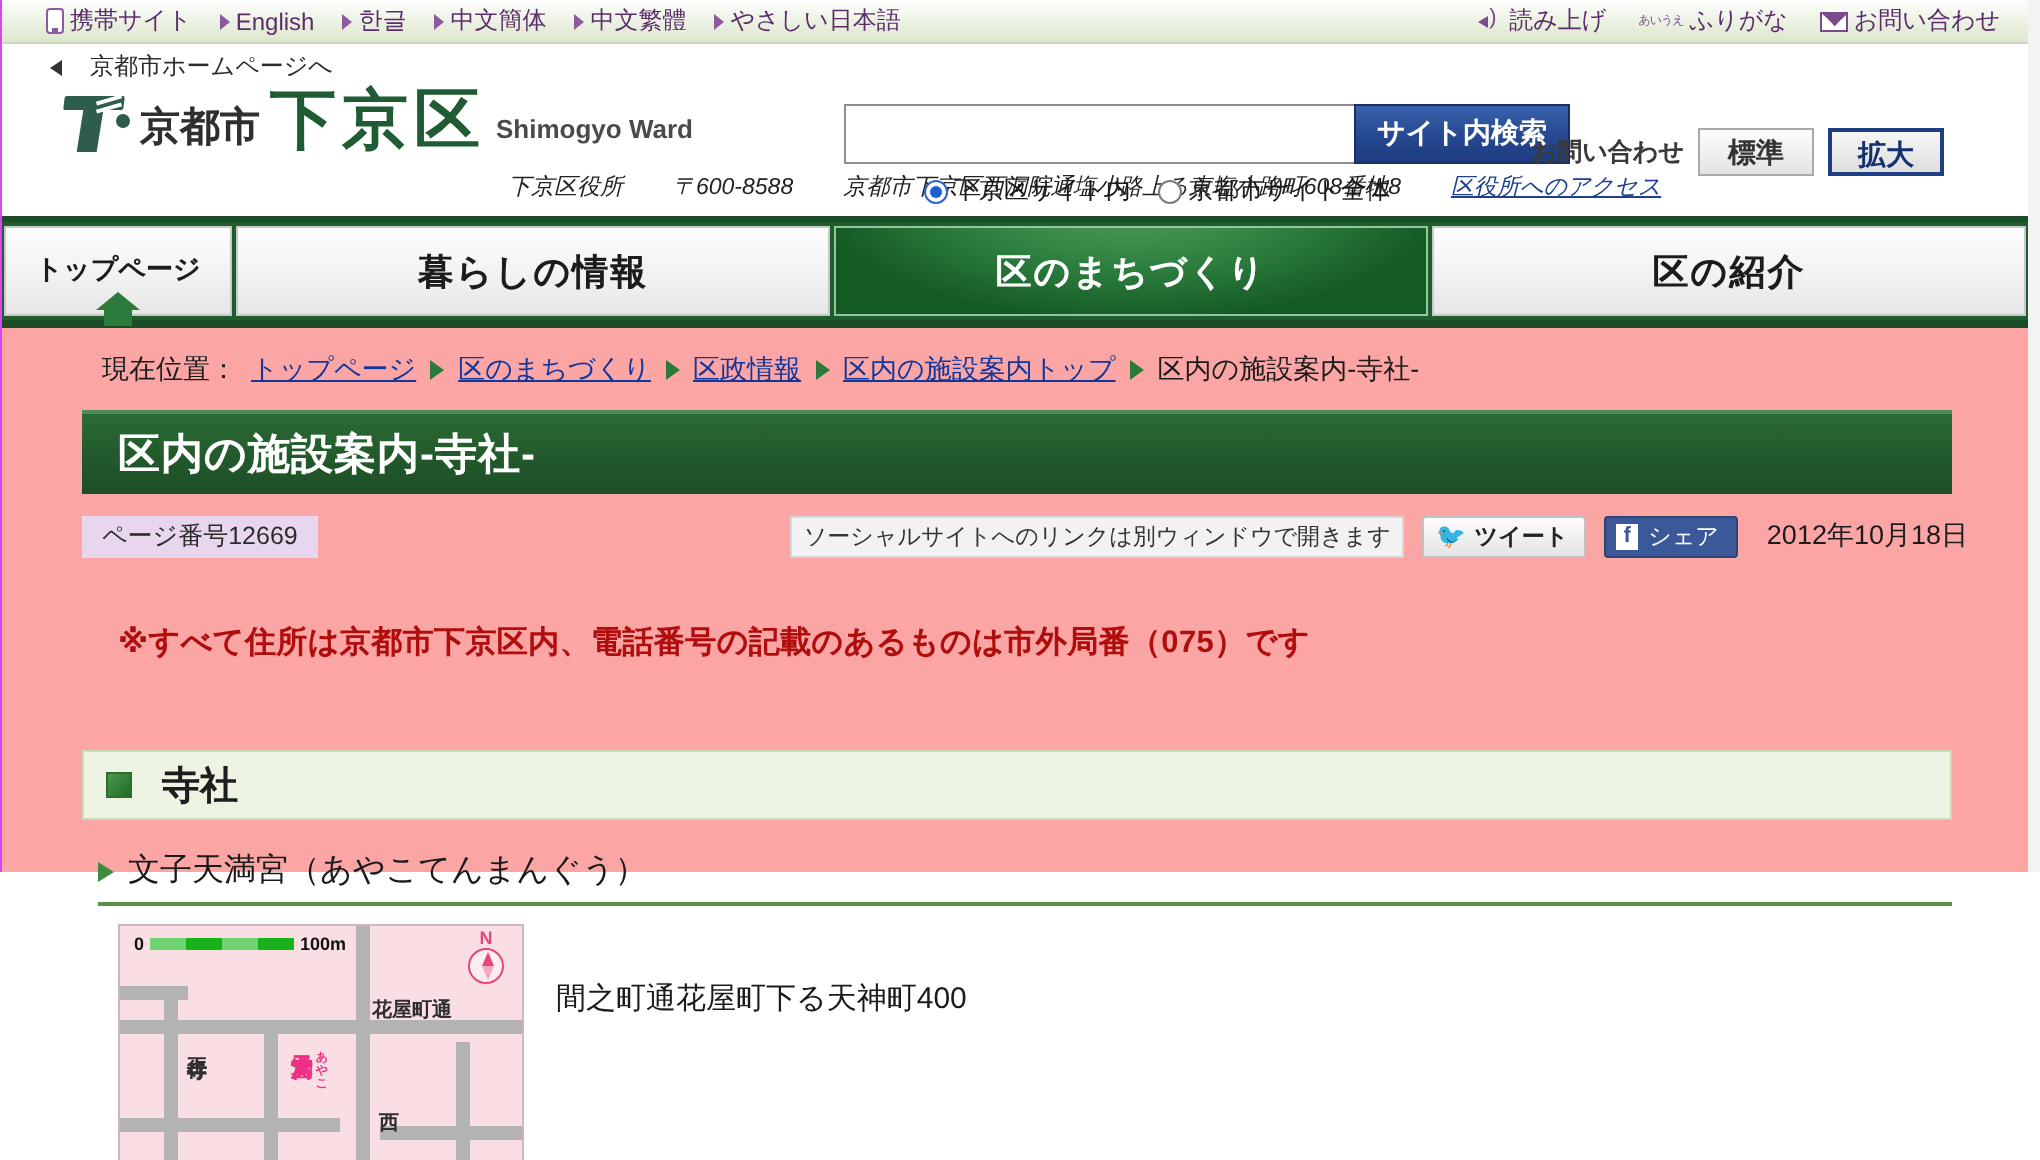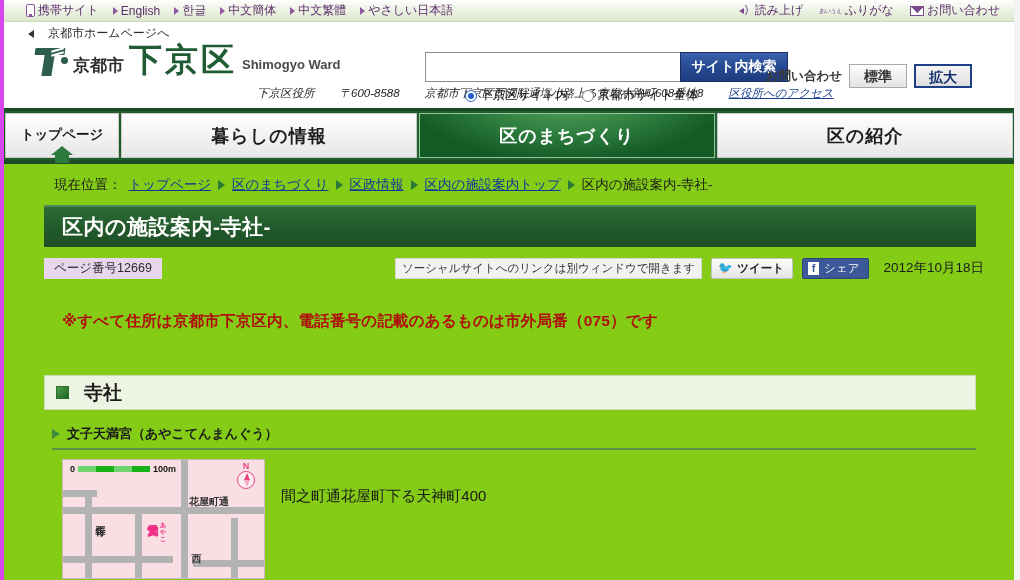--- a/index.html
+++ b/index.html
@@ -7,24 +7,24 @@
     margin: 0; padding: 0;
     width: 1020px; height: 580px;
     overflow: hidden;
     background: #ffffff;
     font-family: "Liberation Sans", "DejaVu Sans", sans-serif;
   }
   body { position: relative; }
 
   
   .page {
-    width: 1020px; height: 580px;
+    width: 1020px; height: 436px;
     position: relative;
-    background: #84cc16;
-    border-left: 4px solid #d946ef;
+    background: #fca5a5;
+    border-left: 1px solid #d946ef;
     border-right: 6px solid #f3f3f3;
   }
 
   
   .utilbar {
     height: 22px;
     background: linear-gradient(to bottom, #ffffff 0%, #eef3e6 45%, #dce7cd 100%);
     border-bottom: 1px solid #cdd9bc;
     display: flex;
     align-items: center;
@@ -126,21 +126,21 @@
   }
   .logo-mark .slash {
     position: absolute; left: 17px; top: 3px; width: 13px; height: 2px;
     background: #ffffff; transform: rotate(-16deg);
   }
   .logo-mark .slash2 {
     position: absolute; left: 17px; top: 6.5px; width: 13px; height: 2px;
     background: #ffffff; transform: rotate(-16deg);
   }
   .logo-kyoto {
-    font-size: 17px; font-weight: bold; color: #2f2f2f; letter-spacing: 0px;
+    font-size: 20px; font-weight: bold; color: #2f2f2f; letter-spacing: 0px;
     line-height: 1; padding-bottom: 2px;
   }
   .logo-ward {
     font-size: 33px; font-weight: bold; color: #1f5c34;
     letter-spacing: 3px; line-height: 1;
   }
   .logo-en {
     font-size: 13px; font-weight: bold; color: #4a4a4a;
     padding-bottom: 4px; letter-spacing: 0px;
   }
@@ -337,21 +337,21 @@
     display: flex; align-items: center; gap: 7px;
     padding-bottom: 5px;
     border-bottom: 2px solid #5f8f46;
   }
   .sub-tri {
     width: 0; height: 0;
     border-left: 8px solid #3f8a3f;
     border-top: 5px solid transparent;
     border-bottom: 5px solid transparent;
   }
-  .sub-t { font-size: 13px; font-weight: bold; color: #1a1a1a; text-align: right; }
+  .sub-t { font-size: 16px; font-weight: normal; color: #1a1a1a; text-align: right; }
 
   
   .entry {
     display: flex; align-items: flex-start;
     margin: 9px 0 0 58px; gap: 16px;
   }
   .map {
     width: 203px; height: 120px;
     background: #f9dfe3;
     border: 1px solid #cfb6bb;

